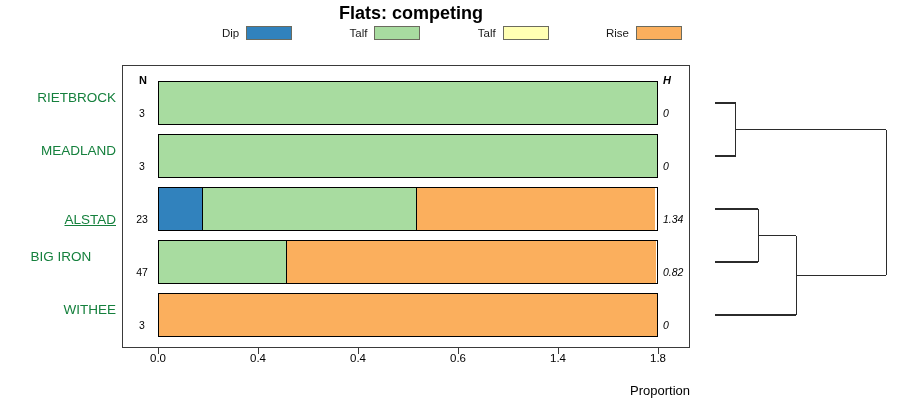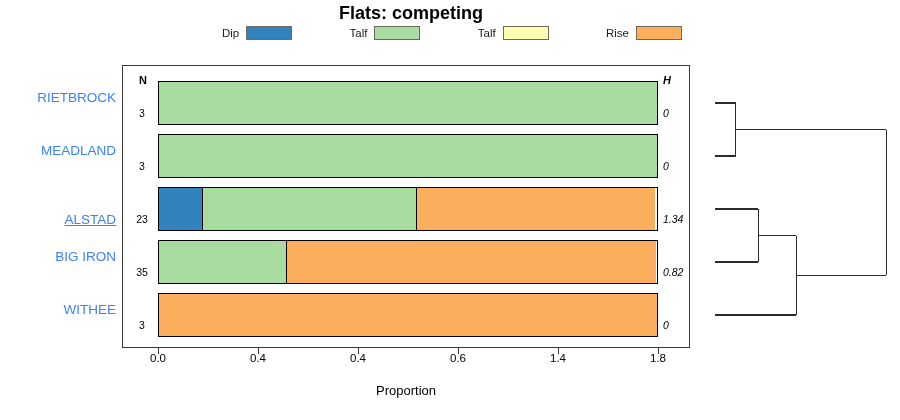--- a/index.html
+++ b/index.html
@@ -78,21 +78,21 @@
   }
   #col-head-n { left: 131px; top: 74px; width: 24px; text-align: center; font-style: normal; }
   #col-head-h { left: 663px; top: 74px; width: 24px; text-align: left; }
 
   
   .row-label {
     font-size: 13.5px;
     text-align: right;
     width: 110px;
     left: 6px;
-    color: #3b82f6;
+    color: #15803d;
   }
   .row-n {
     font-size: 10.5px;
     width: 26px;
     text-align: center;
     left: 129px;
     color: #000000;
   }
   .row-h {
     font-size: 10.5px;
@@ -136,21 +136,21 @@
     position: absolute;
     width: 1px;
     height: 6px;
     background: #3a3a3a;
     top: 348px;
   }
   #x-axis-title {
     left: 122px;
     top: 383px;
     width: 568px;
-    text-align: center;
+    text-align: right;
     font-size: 13px;
   }
 
   
   #dendrogram {
     left: 690px;
     top: 60px;
     width: 210px;
     height: 295px;
   }
@@ -201,22 +201,22 @@
         <div class="seg" style="width: 100%; background: rgb(168, 220, 160);"></div>
       </div>
       <div class="abs row-label" style="top: 212px; text-decoration: underline;">ALSTAD</div>
       <div class="abs row-n" style="top: 213px;">23</div>
       <div class="abs row-h" style="top: 213px;">1.34</div>
       <div class="abs bar" style="top: 187px;">
         <div class="seg" style="width: 8.7%; background: rgb(49, 130, 189);"></div>
         <div class="seg" style="width: 43.3%; background: rgb(168, 220, 160);"></div>
         <div class="seg" style="width: 48%; background: rgb(251, 175, 93);"></div>
       </div>
-      <div class="abs row-label" style="top: 249px;">BIG IRON</div>
-      <div class="abs row-n" style="top: 266px;">35</div>
+      <div class="abs row-label" style="top: 249px; text-align: center;">BIG IRON</div>
+      <div class="abs row-n" style="top: 266px;">47</div>
       <div class="abs row-h" style="top: 266px;">0.82</div>
       <div class="abs bar" style="top: 240px;">
         <div class="seg" style="width: 25.7%; background: rgb(168, 220, 160);"></div>
         <div class="seg" style="width: 74.3%; background: rgb(251, 175, 93);"></div>
       </div>
       <div class="abs row-label" style="top: 302px;">WITHEE</div>
       <div class="abs row-n" style="top: 319px;">3</div>
       <div class="abs row-h" style="top: 319px;">0</div>
       <div class="abs bar" style="top: 293px;">
         <div class="seg" style="width: 100%; background: rgb(251, 175, 93);"></div>

